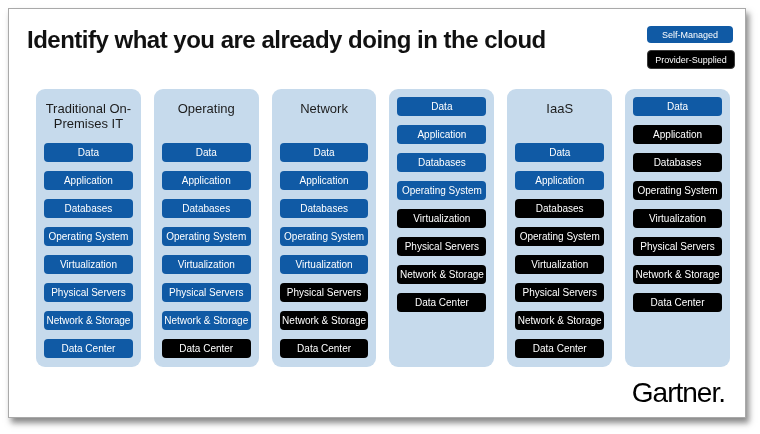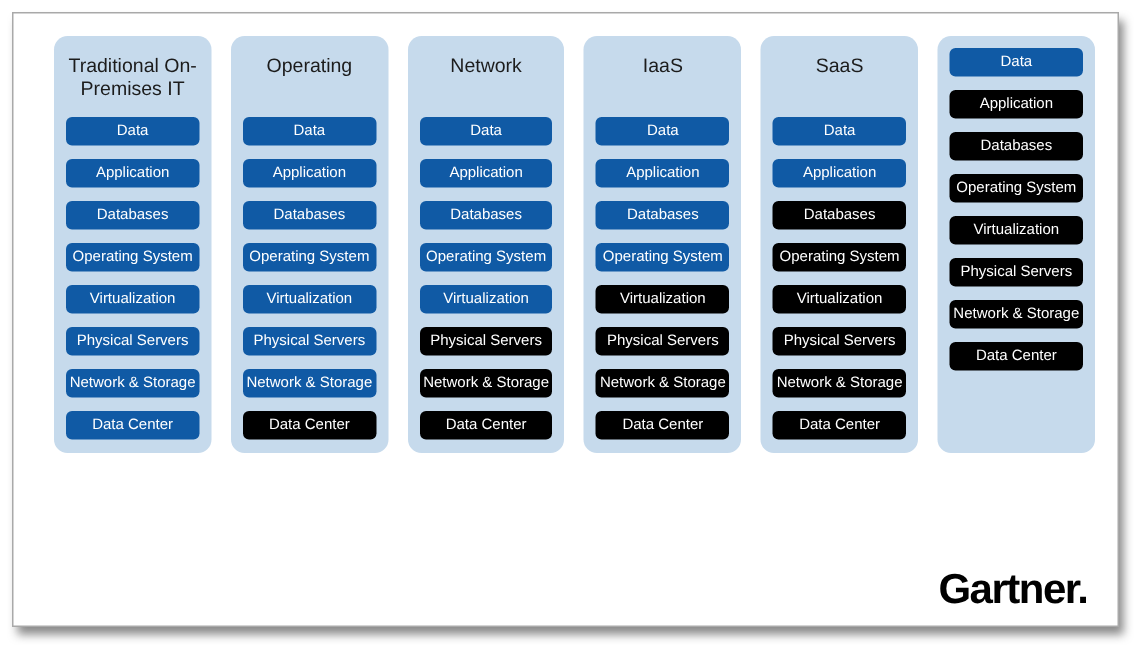--- a/index.html
+++ b/index.html
@@ -98,29 +98,36 @@
   }
   .bar.self { background: var(--self-color); }
   .bar.provider { background: var(--provider-color); }
   .slide-footer {
     position: absolute;
     right: 20px;
     bottom: 8px;
   }
   .gartner-logo {
     font-size: 28px;
-    font-weight: bold;
+    font-weight: normal;
     color: #000000;
     letter-spacing: -1px;
   }
 </style>
 </head>
 <body>
 
 <div class="slide">
+  <div class="slide-header">
+    <h1 class="slide-title">Identify what you are already doing in the cloud</h1>
+    <div class="legend">
+      <div class="legend-chip self">Self-Managed</div>
+      <div class="legend-chip provider">Provider-Supplied</div>
+    </div>
+  </div>
 
   <div class="columns">
   <div class="panel">
     <div class="panel-header">Traditional On-Premises IT</div>
     <div class="bars">
           <div class="bar self">Data</div>
           <div class="bar self">Application</div>
           <div class="bar self">Databases</div>
           <div class="bar self">Operating System</div>
           <div class="bar self">Virtualization</div>
@@ -152,35 +159,34 @@
           <div class="bar self">Databases</div>
           <div class="bar self">Operating System</div>
           <div class="bar self">Virtualization</div>
           <div class="bar provider">Physical Servers</div>
           <div class="bar provider">Network &amp; Storage</div>
           <div class="bar provider">Data Center</div>
         </div>
   </div>
 
   <div class="panel">
+    <div class="bars">
+          <div class="bar self">Data</div>
+          <div class="bar self">Application</div>
+          <div class="bar self">Databases</div>
+          <div class="bar self">Operating System</div>
+          <div class="bar provider">Virtualization</div>
+          <div class="bar provider">Physical Servers</div>
+          <div class="bar provider">Network &amp; Storage</div>
+          <div class="bar provider">Data Center</div>
+        </div>
+  </div>
+
+  <div class="panel">
     <div class="panel-header">IaaS</div>
-    <div class="bars">
-          <div class="bar self">Data</div>
-          <div class="bar self">Application</div>
-          <div class="bar self">Databases</div>
-          <div class="bar self">Operating System</div>
-          <div class="bar provider">Virtualization</div>
-          <div class="bar provider">Physical Servers</div>
-          <div class="bar provider">Network &amp; Storage</div>
-          <div class="bar provider">Data Center</div>
-        </div>
-  </div>
-
-  <div class="panel">
-    <div class="panel-header">SaaS</div>
     <div class="bars">
           <div class="bar self">Data</div>
           <div class="bar self">Application</div>
           <div class="bar provider">Databases</div>
           <div class="bar provider">Operating System</div>
           <div class="bar provider">Virtualization</div>
           <div class="bar provider">Physical Servers</div>
           <div class="bar provider">Network &amp; Storage</div>
           <div class="bar provider">Data Center</div>
         </div>

